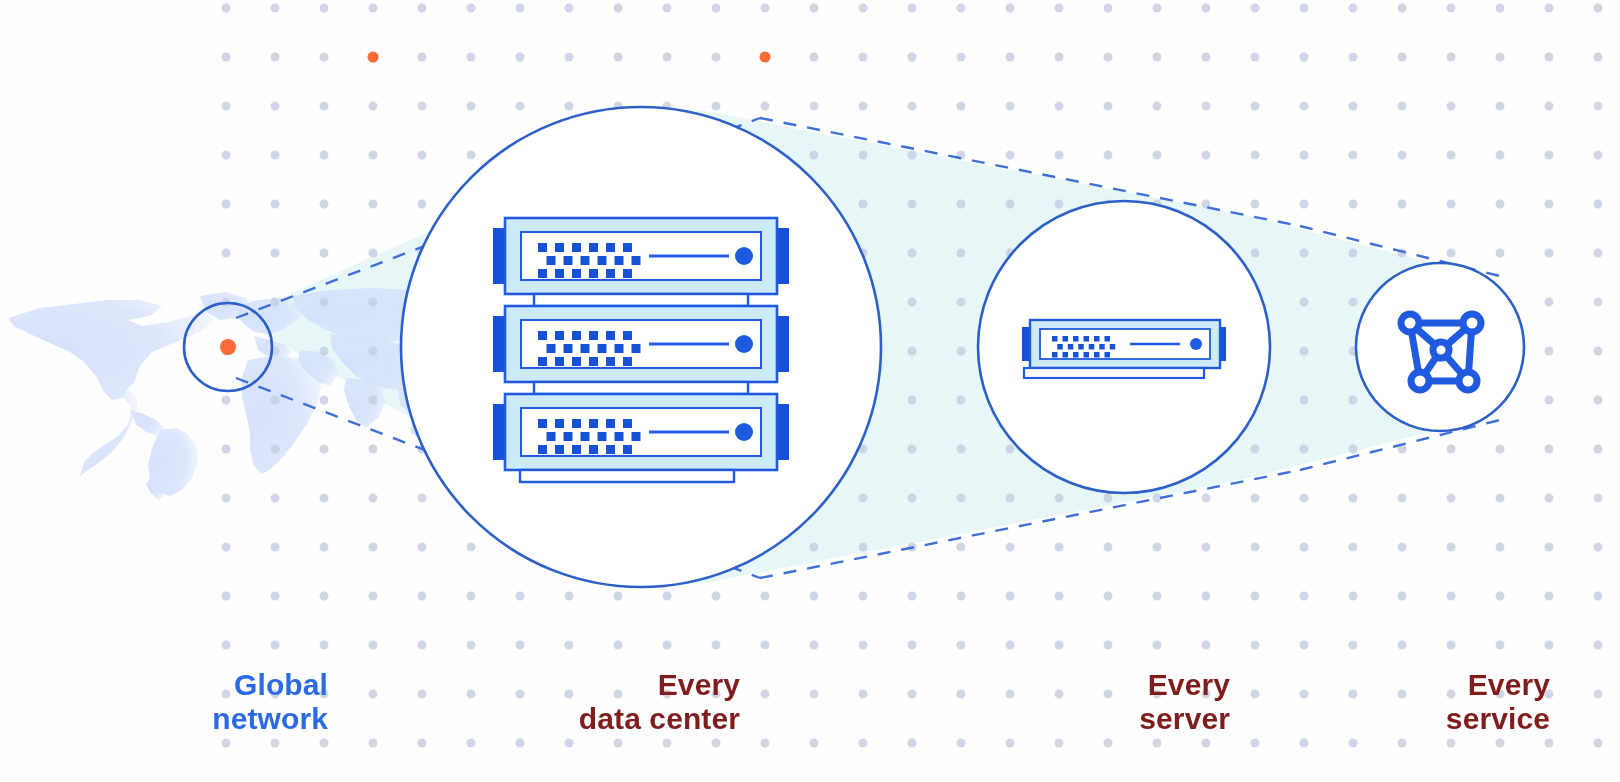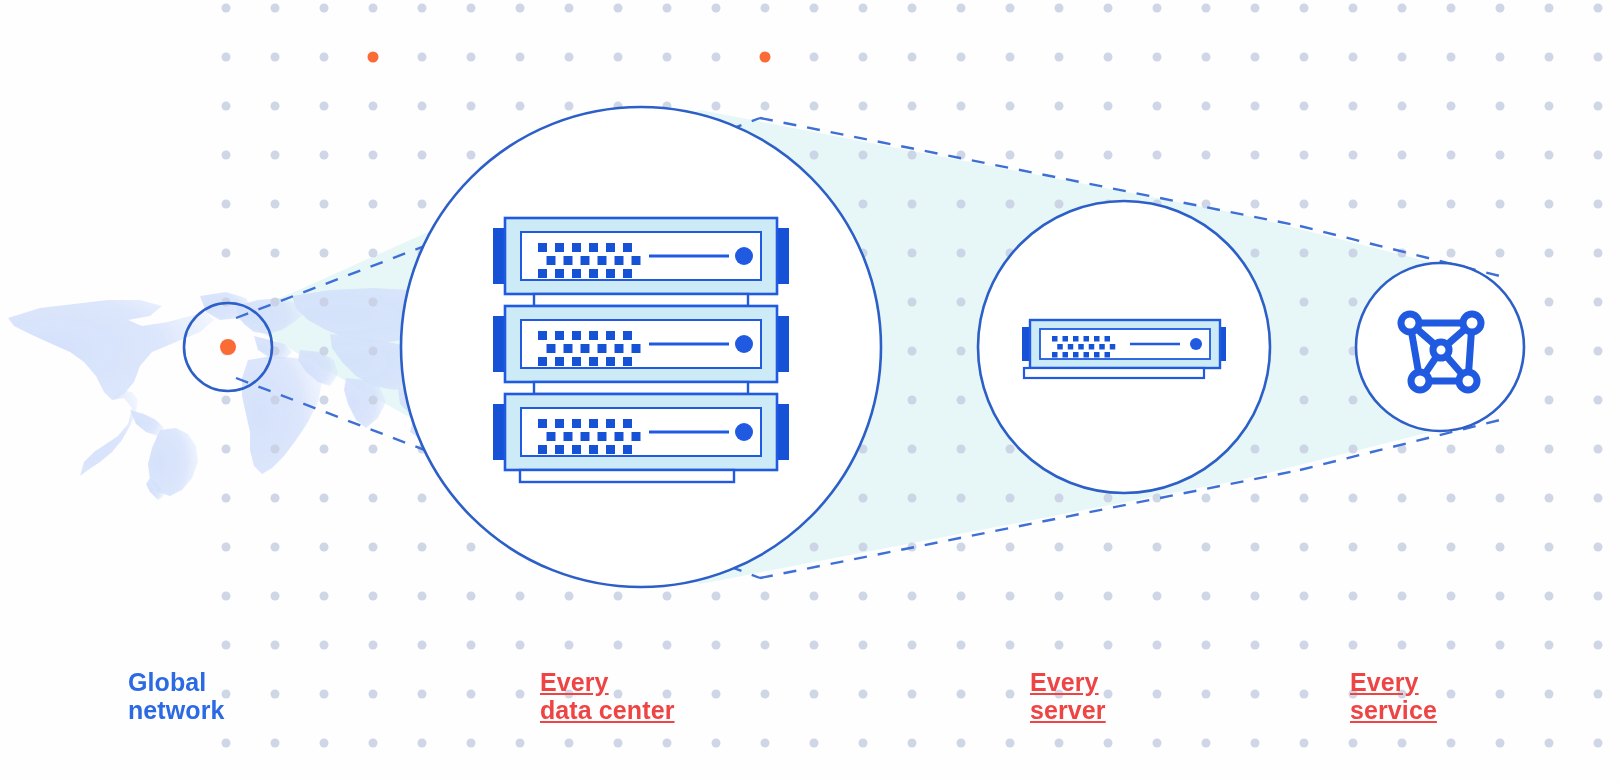--- a/index.html
+++ b/index.html
@@ -13,30 +13,30 @@
   #stage {
     position: relative;
     width: 1620px;
     height: 782px;
     background: #fefeff;
     overflow: hidden;
   }
   #scene { position: absolute; inset: 0; }
   .label {
     position: absolute;
-    text-align: left;
+    text-align: right;
     font-family: "Liberation Sans", sans-serif;
-    font-size: 25px;
+    font-size: 30px;
     font-weight: 700;
     line-height: 1.12;
     letter-spacing: 0.1px;
     white-space: pre-line;
     pointer-events: none;
   }
-  .label.dark { color: #ef4444; text-decoration: underline; }
+  .label.dark { color: #7f1d1d; }
   .label.blue { color: #2c6ae4; }
   #lbl-global   { left: 128px; top: 668px; width: 200px; }
   #lbl-dc       { left: 540px; top: 668px; width: 200px; }
   #lbl-server   { left: 1030px; top: 668px; width: 200px; }
   #lbl-service  { left: 1350px; top: 668px; width: 200px; }
 </style>
 </head>
 <body>
 
 <div id="stage">

